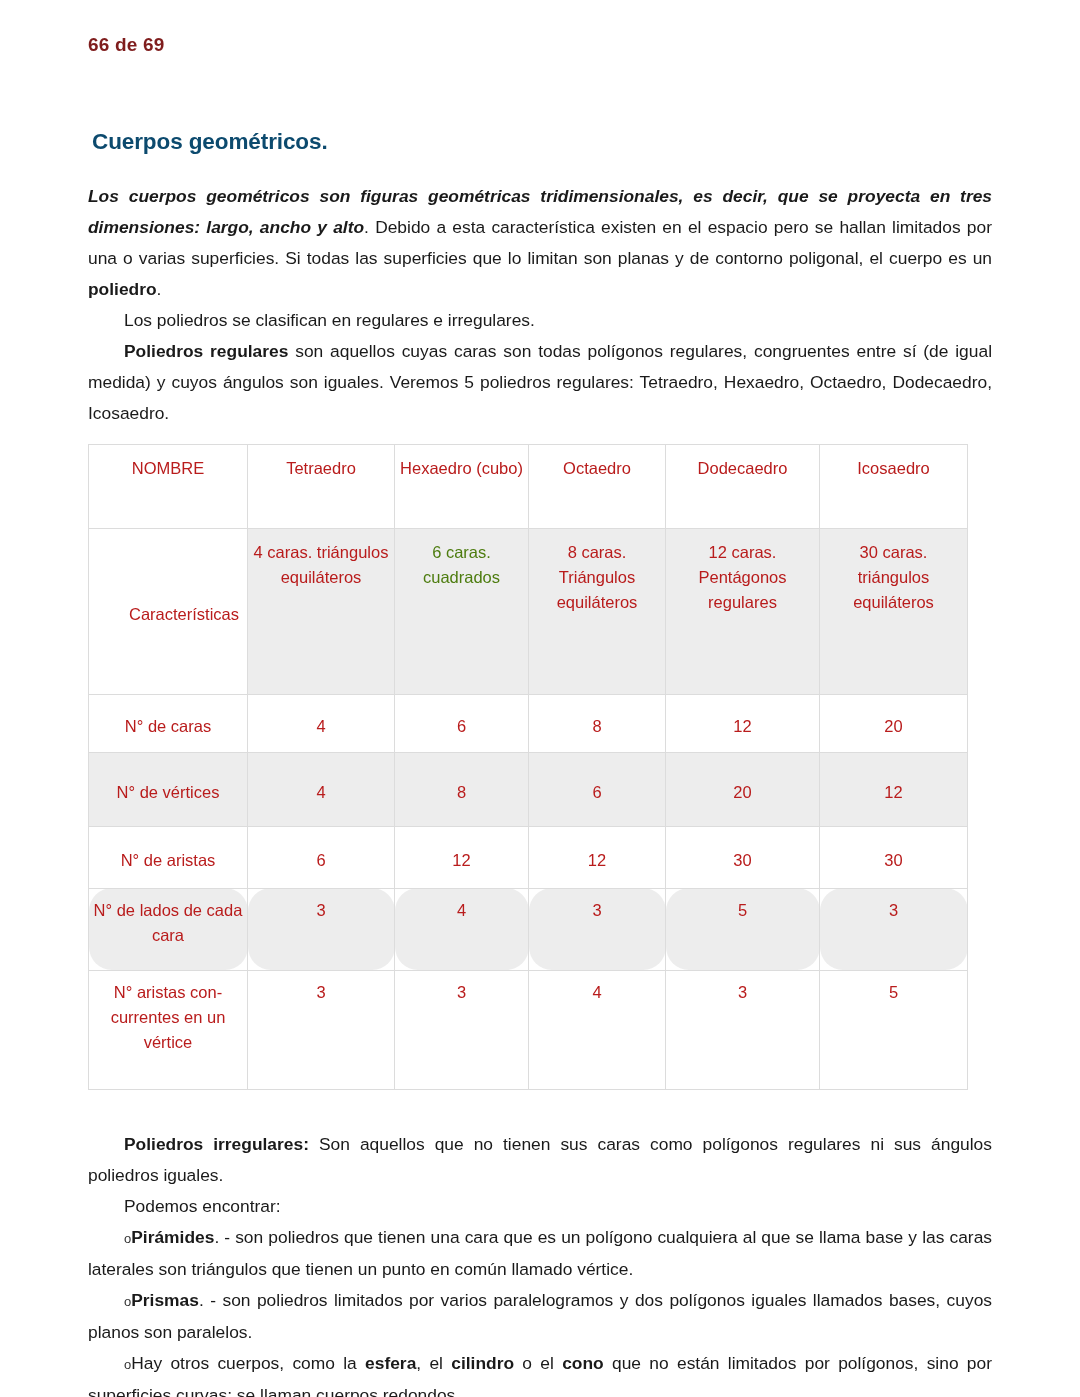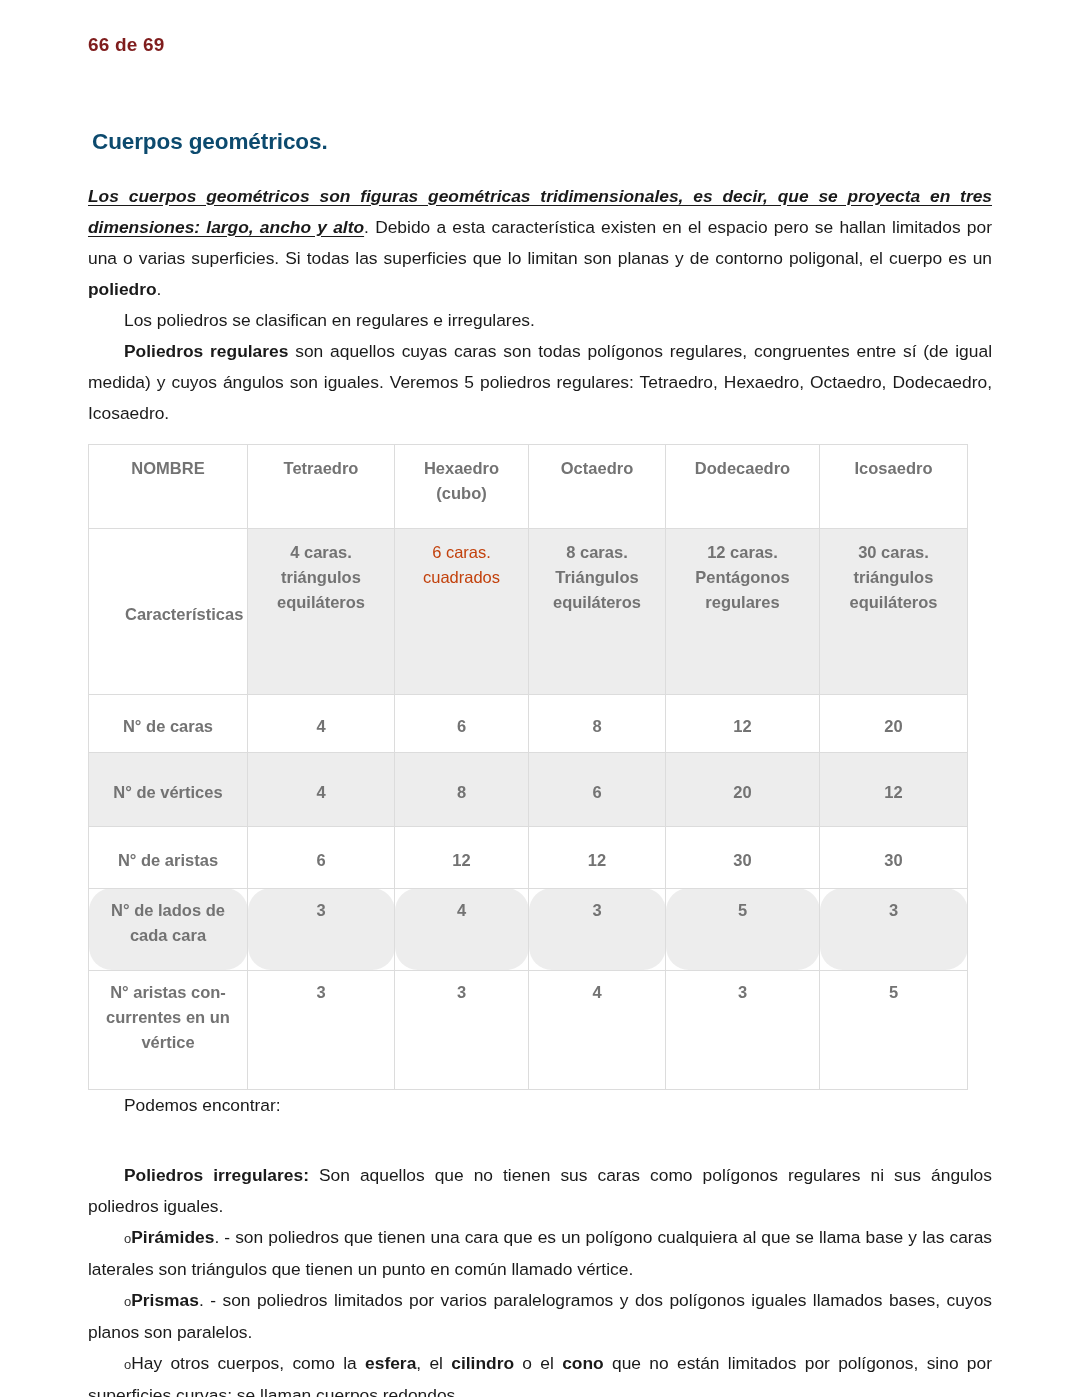--- a/index.html
+++ b/index.html
@@ -54,21 +54,20 @@
   }
   .para.first { margin-top: 26px; }
   .indent { text-indent: 36px; }
   .tight { margin-top: 0; }
 
   b, strong { font-weight: bold; }
 
   .lead {
     font-weight: bold;
     font-style: italic;
-    text-decoration: underline;
     text-underline-offset: 3px;
   }
 
   .bullet-o {
     font-size: 13px;
     vertical-align: baseline;
     color: #333;
   }
 
   
@@ -77,39 +76,39 @@
     width: 825px;
     margin: 15px 0 0 0;
     table-layout: fixed;
     font-size: 16.5px;
   }
   table.poly td {
     border: 1px solid #dcdcdc;
     text-align: center;
     vertical-align: top;
     padding: 11px 4px 4px 4px;
-    font-weight: bold;
+    font-weight: normal;
     line-height: 25px;
-    color: #737373;
+    color: #b91c1c;
   }
   td.col-name { width: 150px; }
   td.col-tet  { width: 138px; }
   td.col-hex  { width: 125px; margin-top: 32px; }
   td.col-oct  { width: 128px; }
   td.col-dod  { width: 145px; }
   td.col-ico  { width: 139px; }
 
   tr.row-head td { height: 68px; background: #ffffff; }
   tr.row-charac td { height: 150px; background: #ededed; }
   tr.row-charac td.col-name {
     background: #ffffff;
     vertical-align: middle;
     padding-left: 36px;
   }
-  tr.row-charac td.not-bold { font-weight: normal; color: #c2410c; }
+  tr.row-charac td.not-bold { font-weight: normal; color: #4d7c0f; }
 
   tr.row-white td { background: #ffffff; }
   tr.row-gray  td { background: #ededed; }
 
   tr.r-caras td    { height: 42px; vertical-align: middle; }
   tr.r-vertices td { height: 58px; vertical-align: middle; }
   tr.r-aristas td  { height: 46px; vertical-align: middle; }
   tr.r-lados td    { height: 68px; vertical-align: top; padding-top: 9px; border-radius: 23px; }
   tr.r-conc td     { height: 105px; vertical-align: top; padding-top: 9px; }
 
@@ -194,26 +193,26 @@
         <td class="col-name">N° aristas con- currentes en un vértice</td>
         <td class="col-tet">3</td>
         <td class="col-hex">3</td>
         <td class="col-oct">4</td>
         <td class="col-dod">3</td>
         <td class="col-ico">5</td>
       </tr>
     </tbody>
   </table>
 
-  <p class="para indent tight">Podemos encontrar:</p>
-
   <p class="para indent after-table">
     <b>Poliedros irregulares:</b><span> Son aquellos que no tienen sus caras como polígonos regulares ni sus ángulos poliedros iguales.</span>
   </p>
 
+  <p class="para indent tight">Podemos encontrar:</p>
+
   <p class="para indent tight">
     <span class="bullet-o">o</span><b>Pirámides</b><span>. - son poliedros que tienen una cara que es un polígono cualquiera al que se llama base y las caras laterales son triángulos que tienen un punto en común llamado vértice.</span>
   </p>
 
   <p class="para indent tight">
     <span class="bullet-o">o</span><b>Prismas</b><span>. - son poliedros limitados por varios paralelogramos y dos polígonos iguales llamados bases, cuyos planos son paralelos.</span>
   </p>
 
   <p class="para indent tight">
     <span class="bullet-o">o</span><span>Hay otros cuerpos, como la </span><b>esfera</b><span>, el </span><b>cilindro</b><span> o el </span><b>cono</b><span> que no están limitados por polígonos, sino por superficies curvas; se llaman cuerpos redondos.</span>

